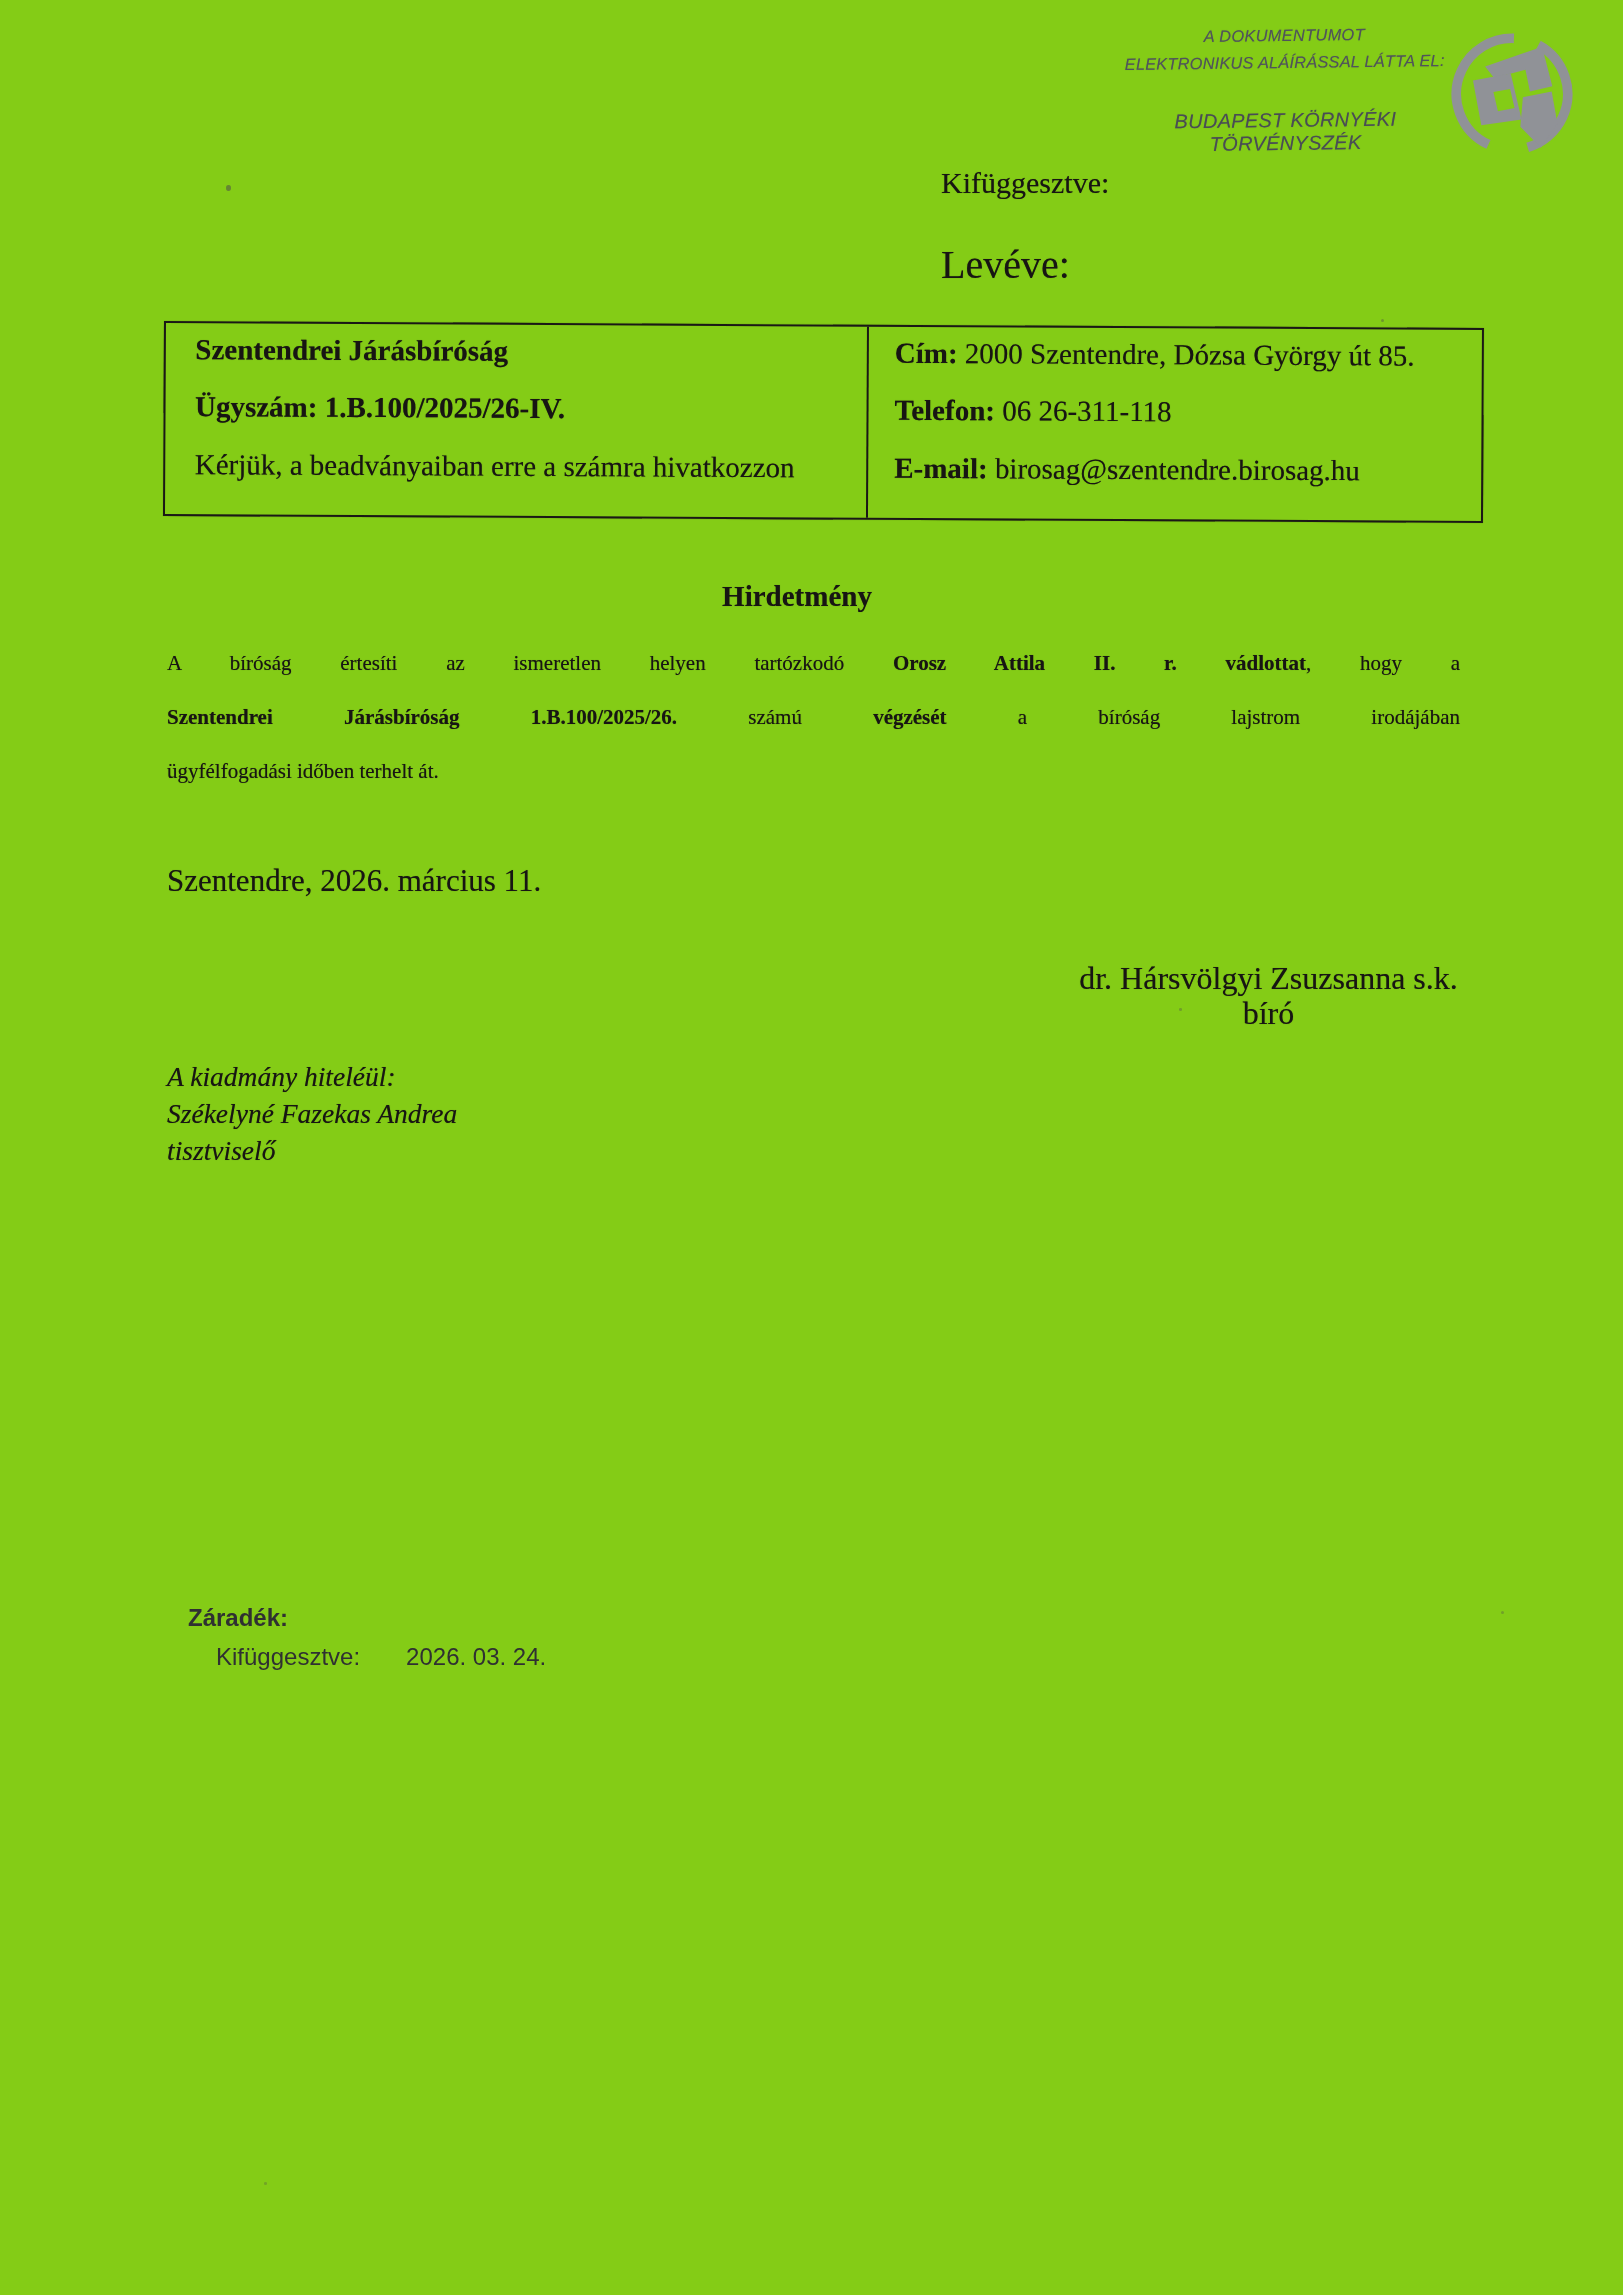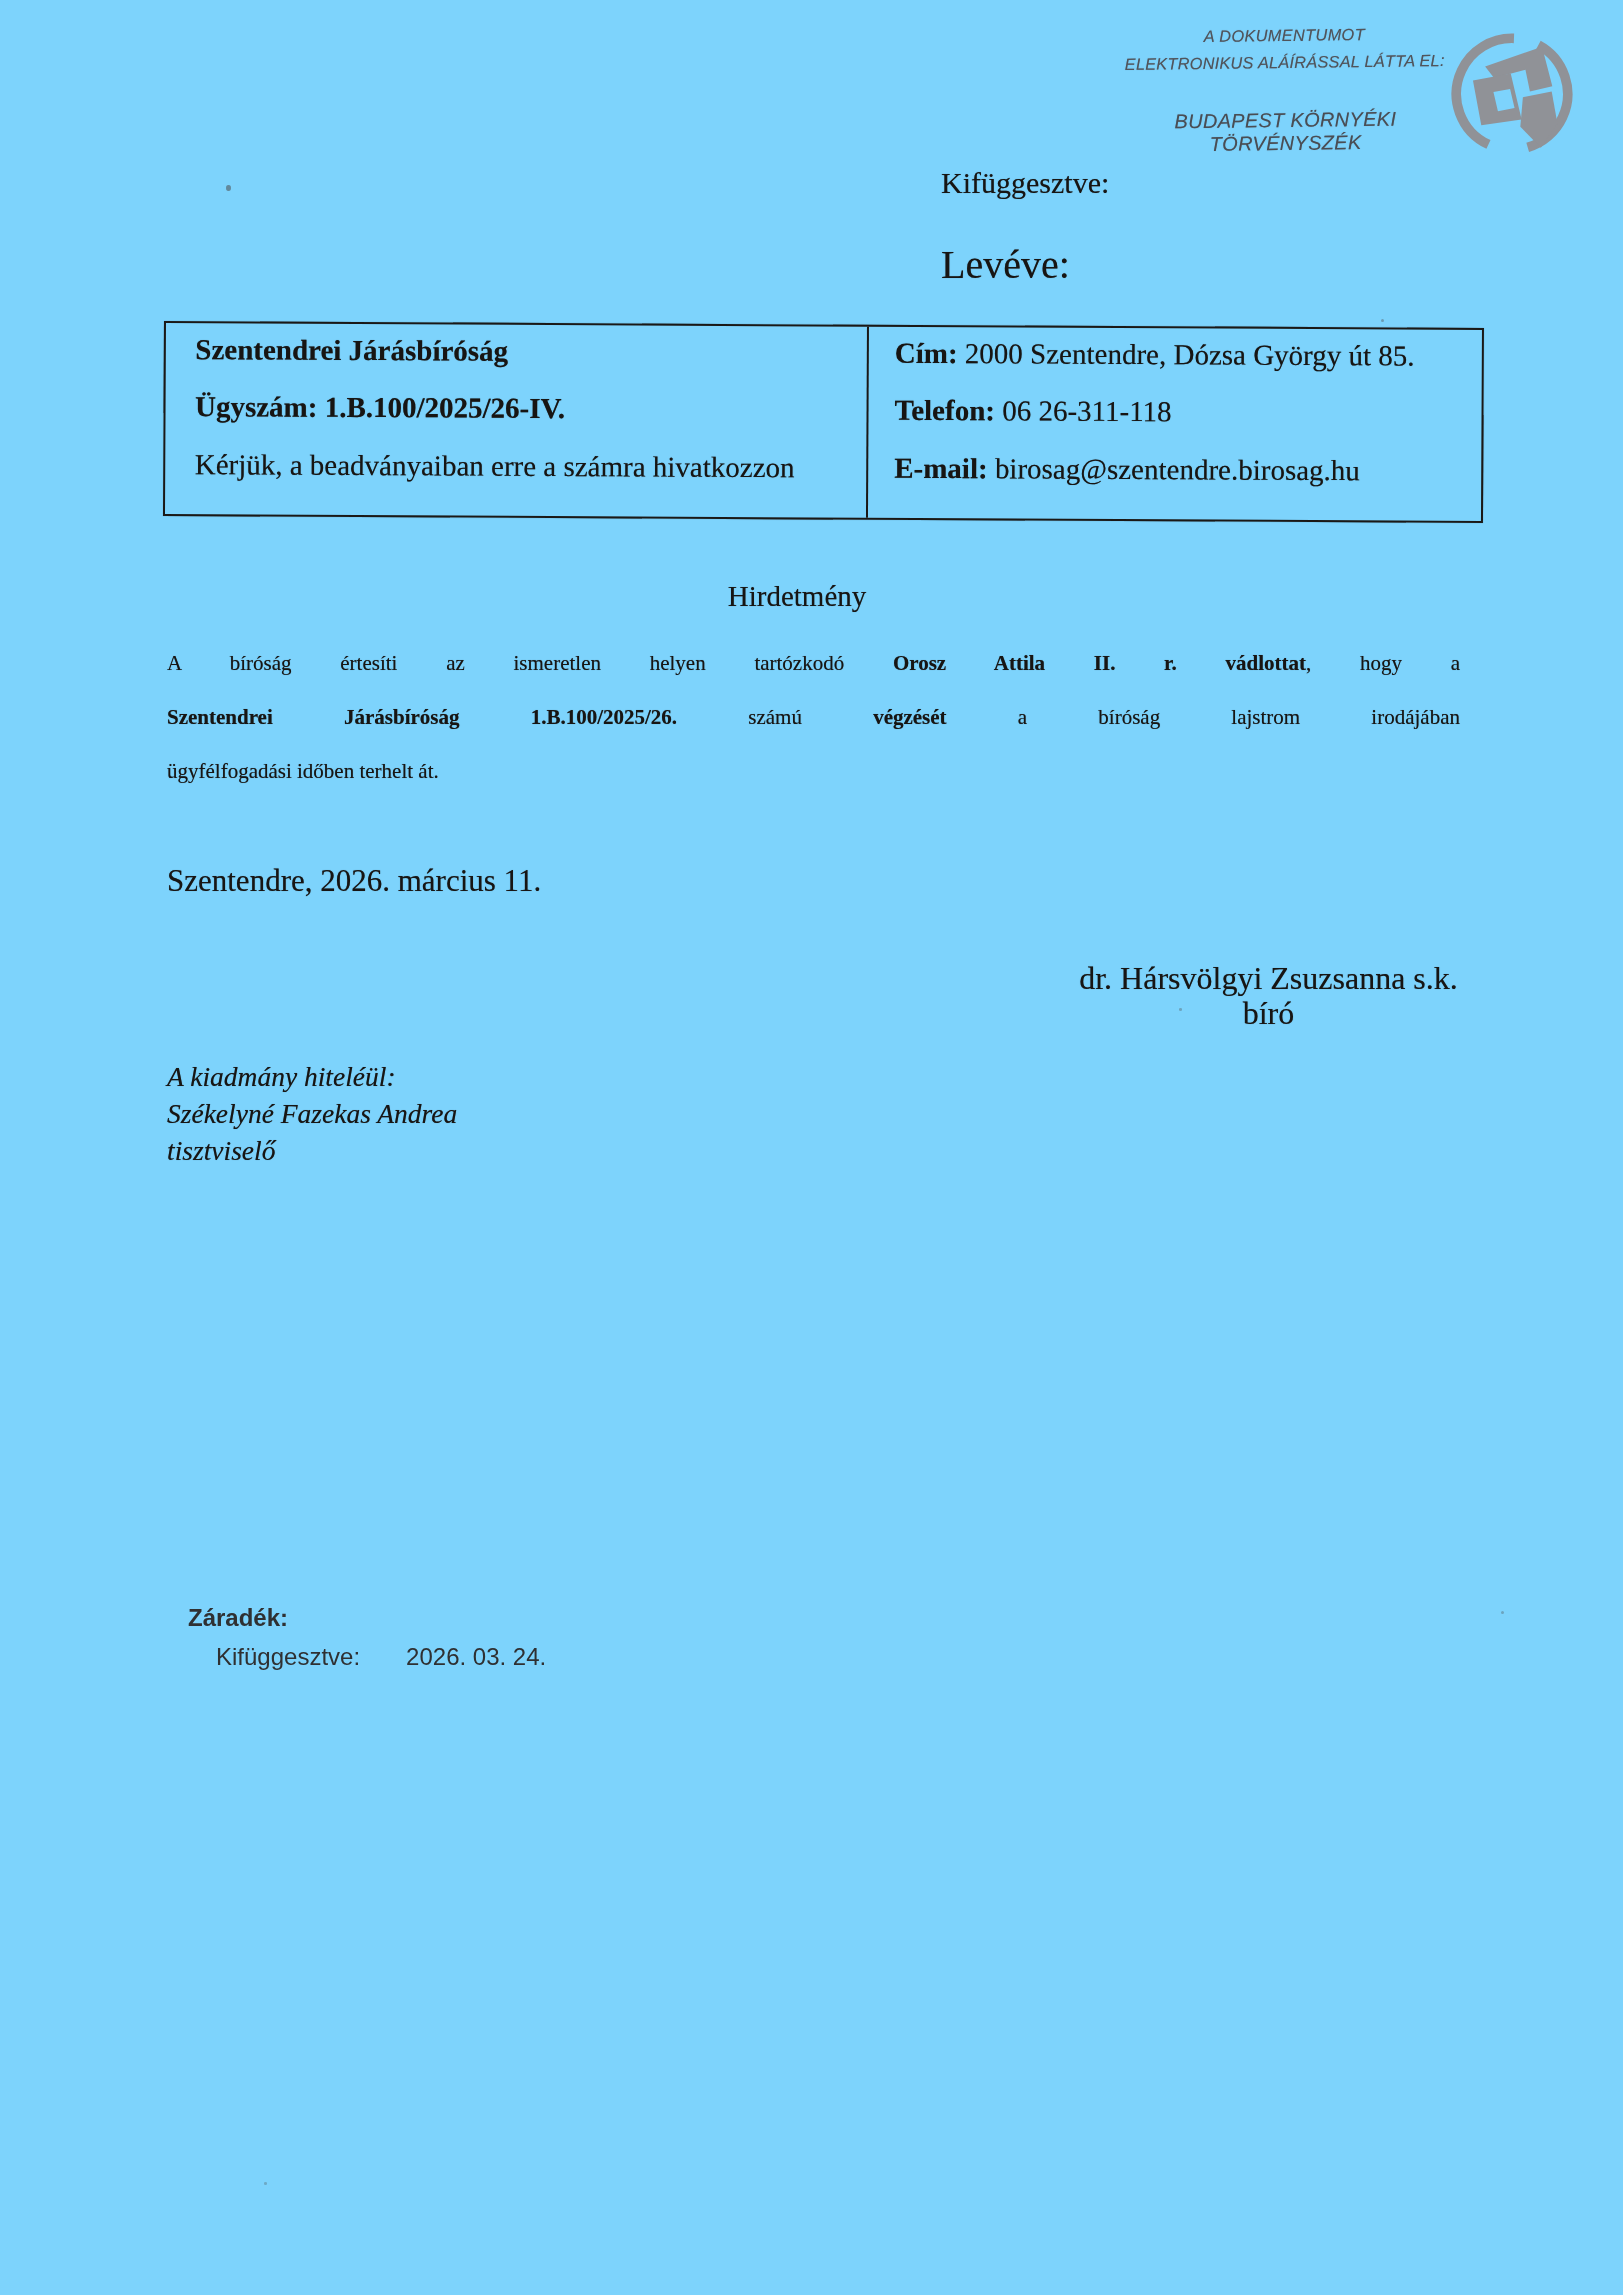--- a/index.html
+++ b/index.html
@@ -2,21 +2,21 @@
 <html lang="hu" style="font-size:10.5px"><head>
 <meta charset="utf-8">
 <title>Hirdetmény</title>
 <style>
   html, body { margin: 0; padding: 0; background: #9a9a9a; }
   .page {
     position: relative;
     width: 1623px;
     height: 2295px;
     margin: 0 auto;
-    background: #7dd3fc;
+    background: #84cc16;
     overflow: hidden;
     color: #171513;
     font-family: "Liberation Serif", "DejaVu Serif", serif;
   }
   .serif { font-family: "Liberation Serif", "DejaVu Serif", serif; text-shadow: 0 0 0.7px rgba(25,22,20,.55); }
   .sans  { font-family: "Liberation Sans", "DejaVu Sans", sans-serif; }
 
   
   .stamp-block {
     position: absolute; left: 1113px; top: 26px; width: 344px;
@@ -48,21 +48,21 @@
     box-shadow: 0 0 0.7px rgba(25,22,20,.7);
   }
   .ht-cell { padding: 10.5px 6.5px 0 29.5px; font-size: 29px; white-space: nowrap; }
   .ht-cell.right { border-left: 2.6px solid #1a1816; padding-left: 26px; }
   .ht-line { line-height: 30px; margin-bottom: 27.5px; }
   .b { font-weight: bold; }
 
   
   .notice-title {
     position: absolute; left: 0; top: 580px; width: 1594px;
-    text-align: center; font-size: 29px; font-weight: normal;
+    text-align: center; font-size: 29px; font-weight: bold;
   }
 
   
   .notice-body {
     position: absolute; left: 167px; top: 636px; width: 1293px;
     font-size: 21px; line-height: 54px;
   }
   .jline { text-align: justify; text-align-last: justify; }
   .lline { text-align: left; }
 

